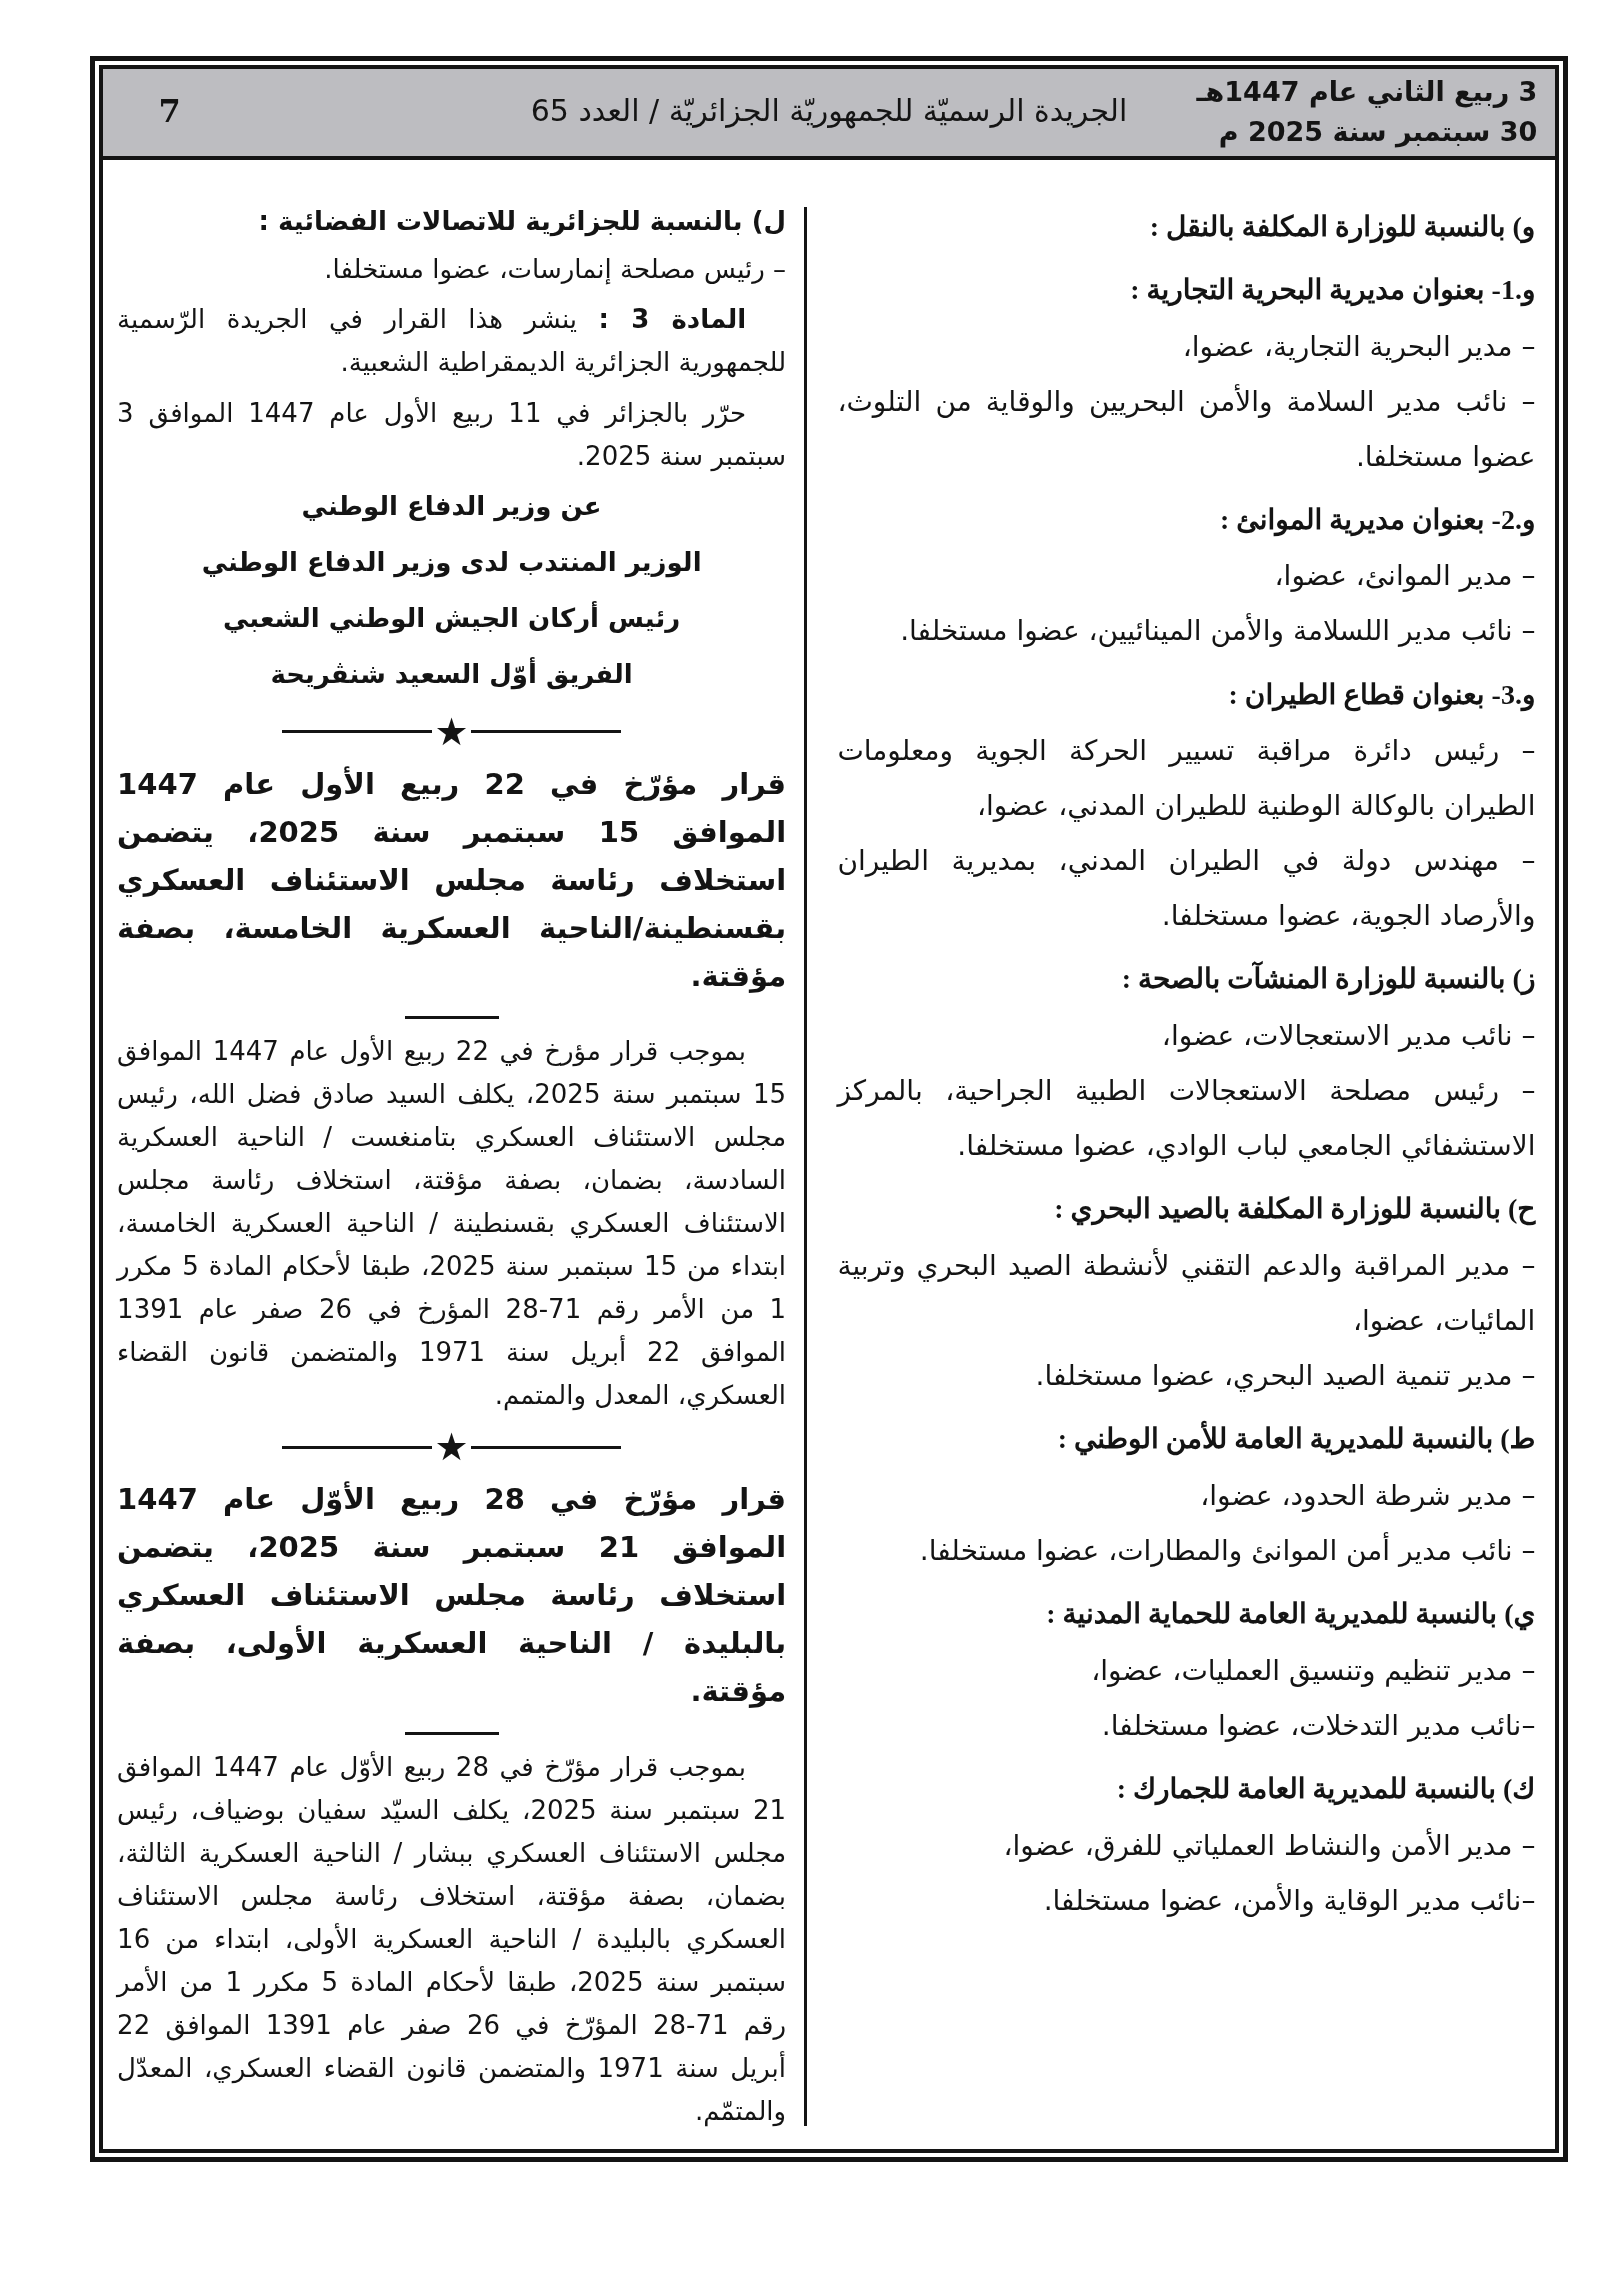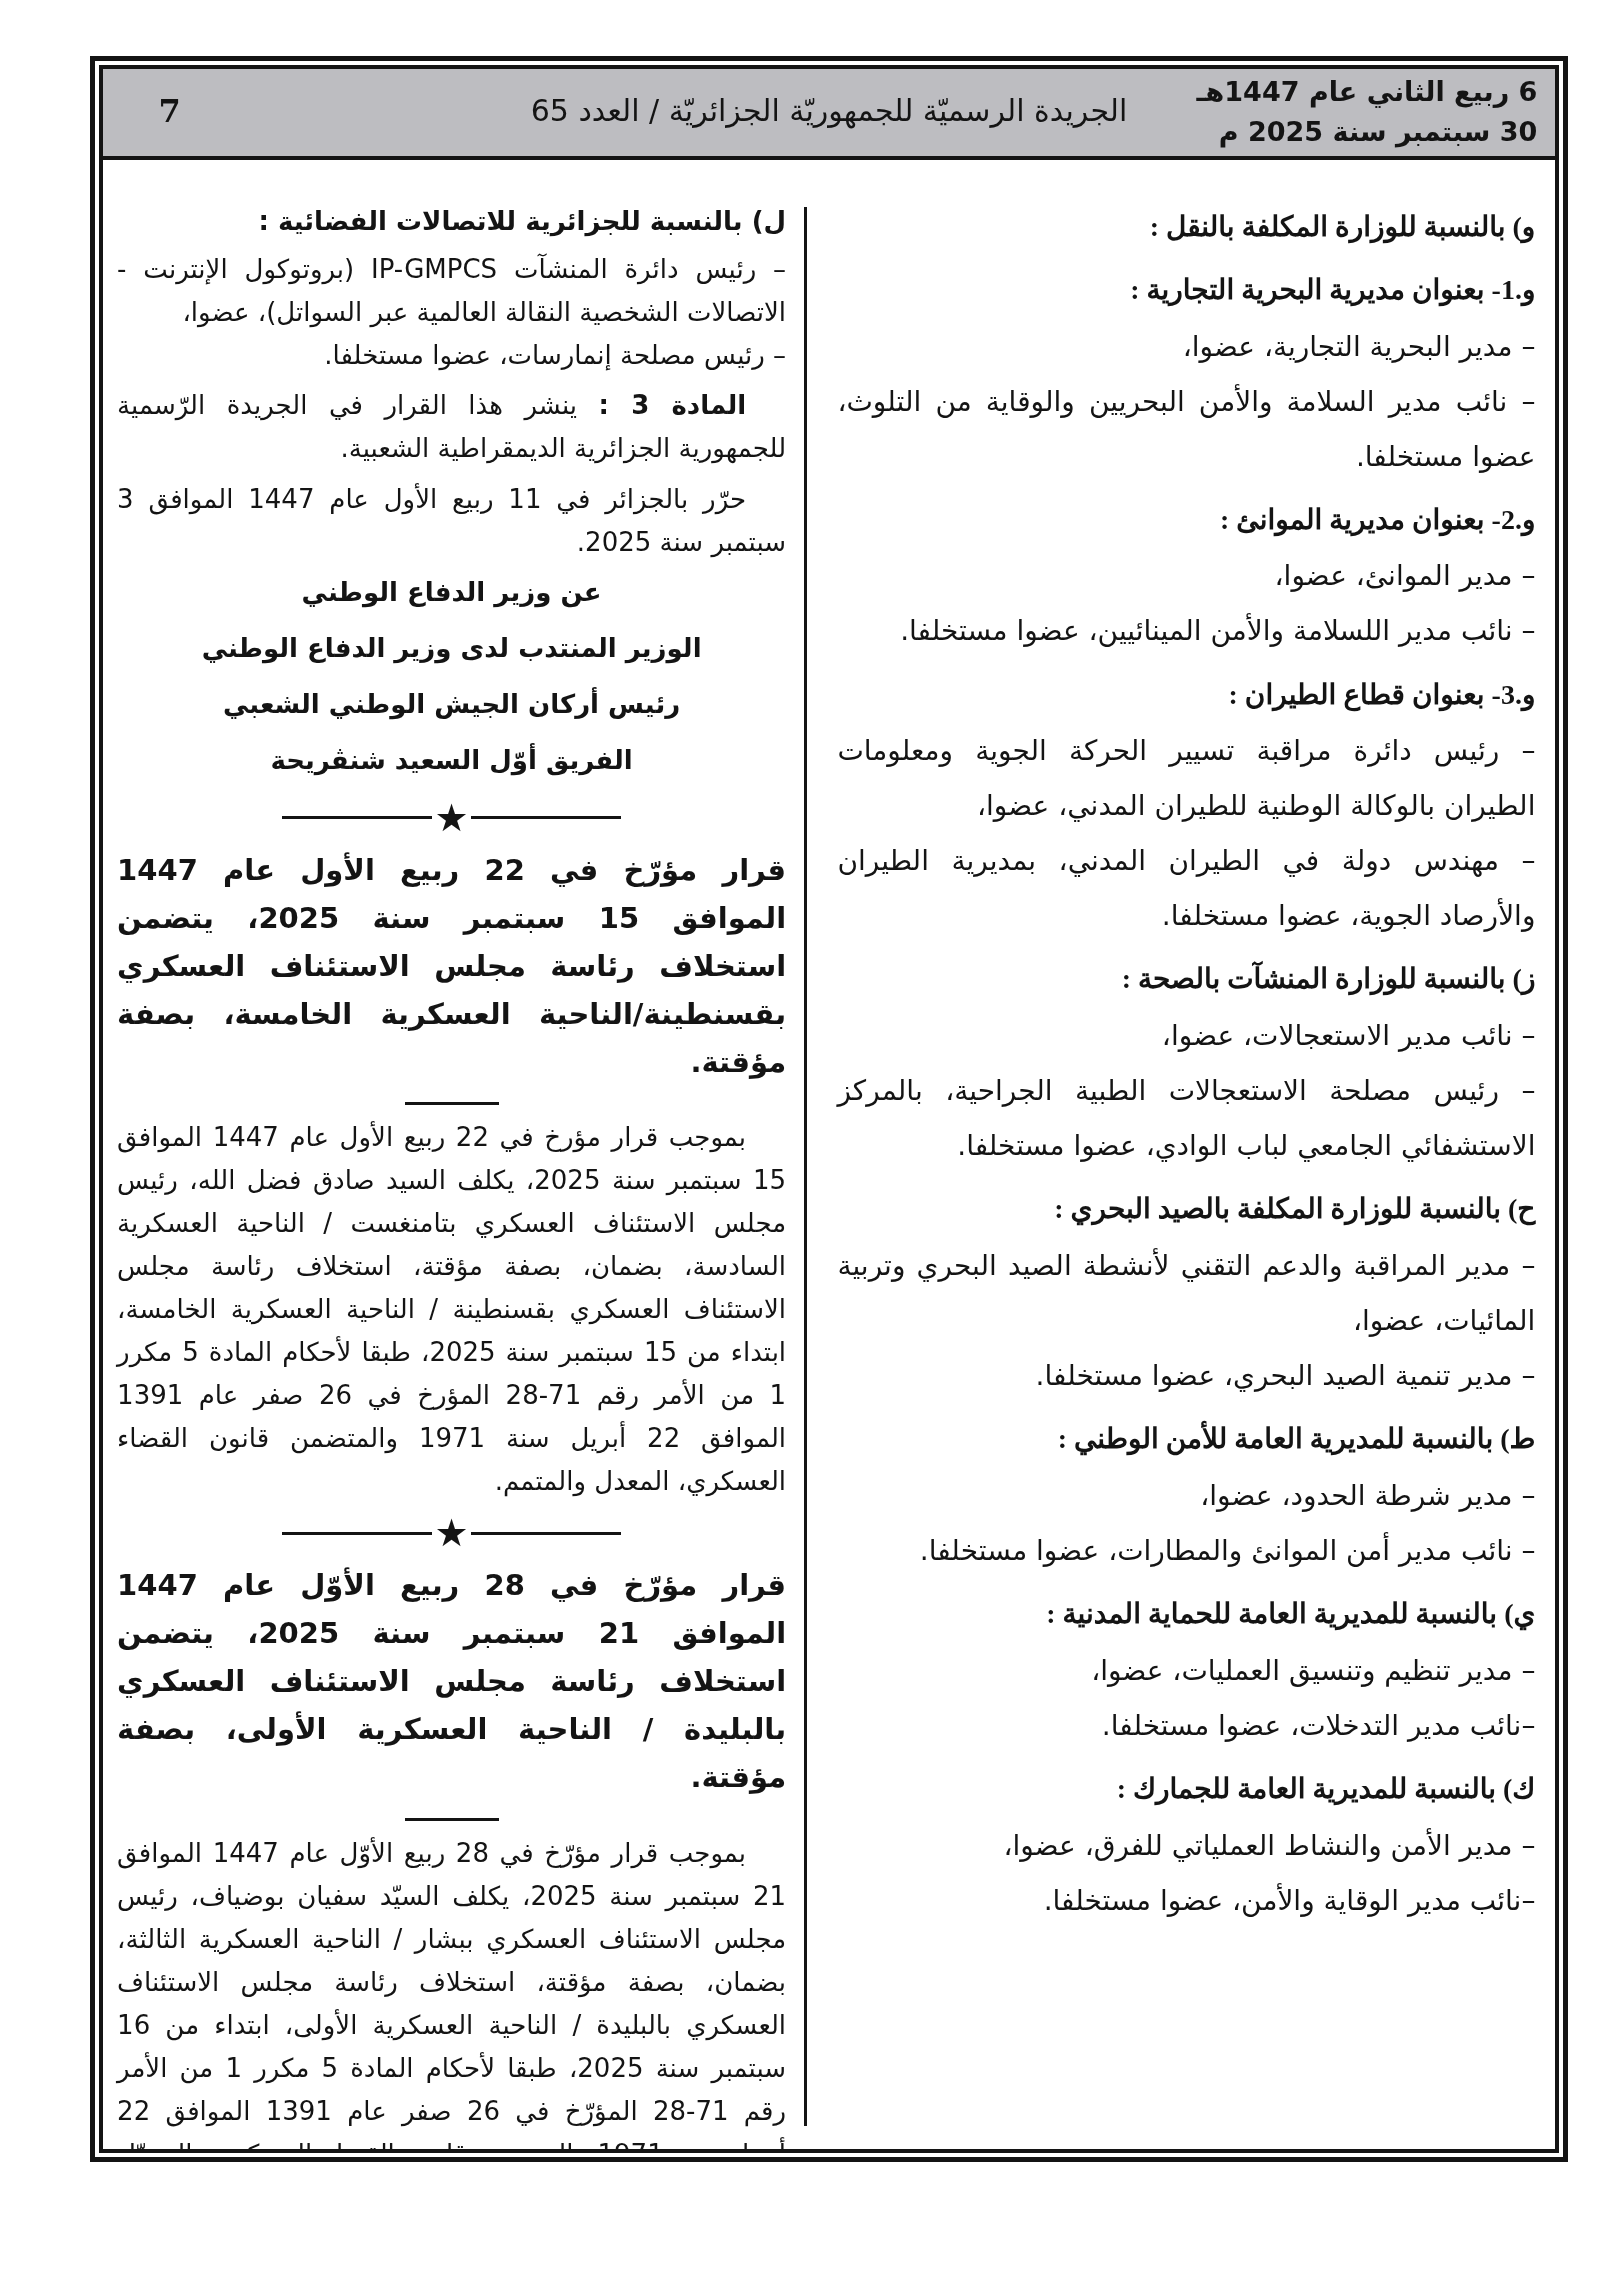--- a/index.html
+++ b/index.html
@@ -65,21 +65,21 @@
 </head>
 <body>
 
 <div class="frame">
   <div class="frame-inner">
 
     <div class="header-band">
       <div class="page-number">7</div>
       <div class="header-title">الجريدة الرسميّة للجمهوريّة الجزائريّة / العدد 65</div>
       <div class="header-dates">
-        <div>6 ربيع الثاني عام 1447هـ</div>
+        <div>3 ربيع الثاني عام 1447هـ</div>
         <div>30 سبتمبر سنة 2025 م</div>
       </div>
     </div>
 
     <div class="content">
       <div class="divider"></div>
       <div class="col col-right">
           <div class="block heading">و) بالنسبة للوزارة المكلفة بالنقل :</div>
           <div class="block heading">و.1- بعنوان مديرية البحرية التجارية :</div>
           <div class="block item">– مدير البحرية التجارية، عضوا،</div>
@@ -101,21 +101,20 @@
           <div class="block item">– نائب مدير أمن الموانئ والمطارات، عضوا مستخلفا.</div>
           <div class="block heading">ي) بالنسبة للمديرية العامة للحماية المدنية :</div>
           <div class="block item">– مدير تنظيم وتنسيق العمليات، عضوا،</div>
           <div class="block item">–نائب مدير التدخلات، عضوا مستخلفا.</div>
           <div class="block heading">ك) بالنسبة للمديرية العامة للجمارك :</div>
           <div class="block item">– مدير الأمن والنشاط العملياتي للفرق، عضوا،</div>
           <div class="block item">–نائب مدير الوقاية والأمن، عضوا مستخلفا.</div>
         </div>
       <div class="col col-left">
           <div class="block heading">ل) بالنسبة للجزائرية للاتصالات الفضائية :</div>
-          <div class="block item">– رئيس دائرة المنشآت IP-GMPCS (بروتوكول الإنترنت - الاتصالات الشخصية النقالة العالمية عبر السواتل)، عضوا،</div>
           <div class="block item">– رئيس مصلحة إنمارسات، عضوا مستخلفا.</div>
           <div class="block para article"><span class="label">المادة 3 :</span> ينشر هذا القرار في الجريدة الرّسمية للجمهورية الجزائرية الديمقراطية الشعبية.</div>
           <div class="block para">حرّر بالجزائر في 11 ربيع الأول عام 1447 الموافق 3 سبتمبر سنة 2025.</div>
           <div class="block center-line">عن وزير الدفاع الوطني</div>
           <div class="block center-line">الوزير المنتدب لدى وزير الدفاع الوطني</div>
           <div class="block center-line">رئيس أركان الجيش الوطني الشعبي</div>
           <div class="block center-line">الفريق أوّل السعيد شنڨريحة</div>
           <div class="star-sep">
             <span class="bar"></span>
             <span class="star">★</span>

